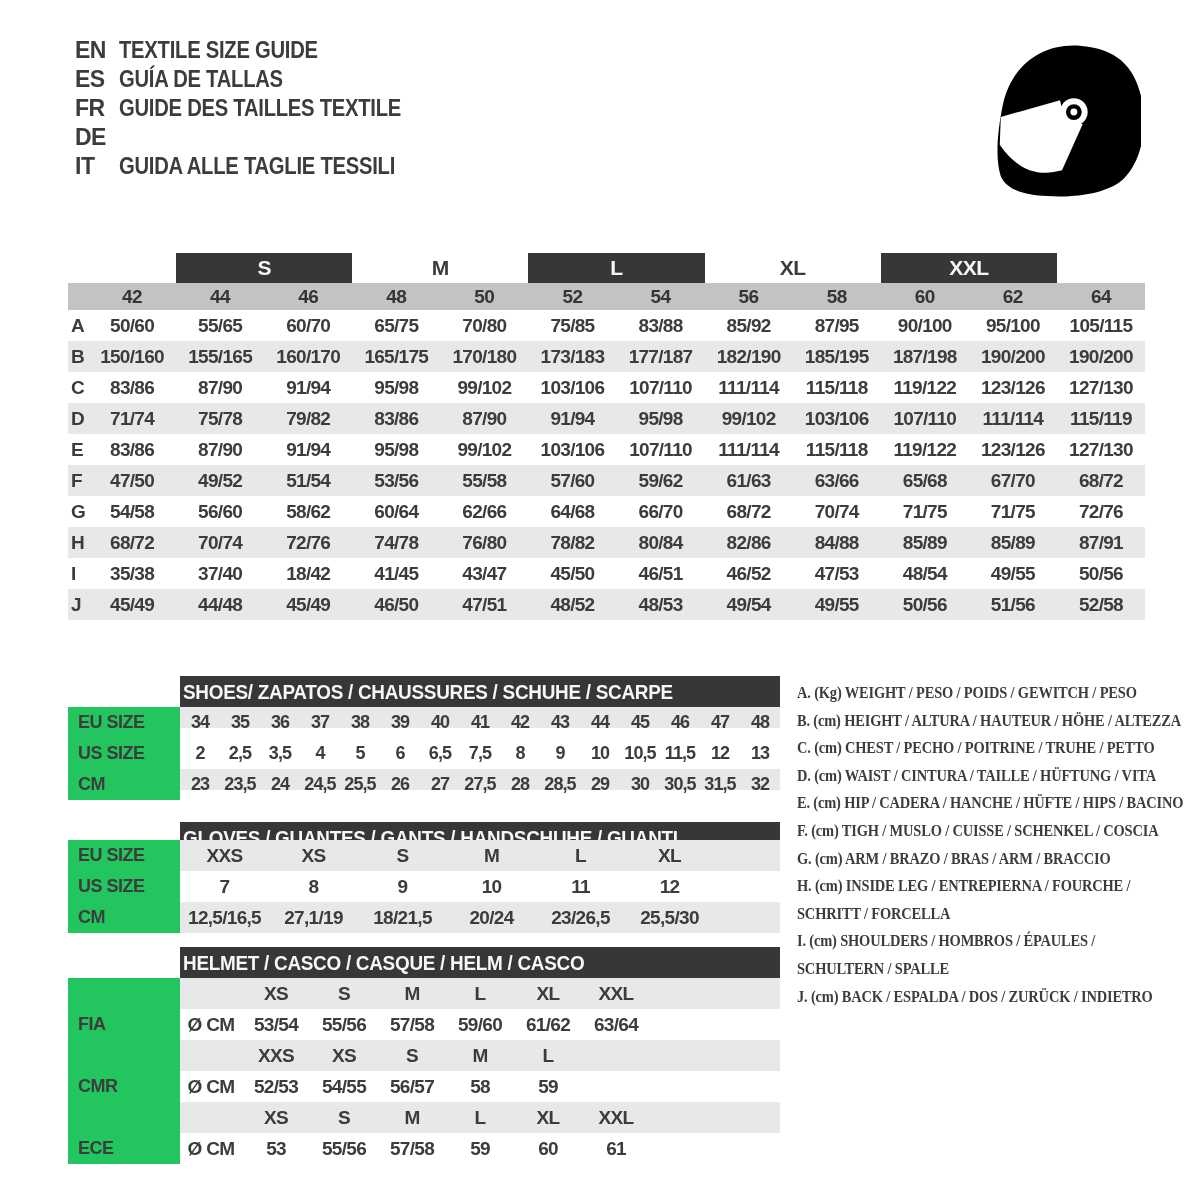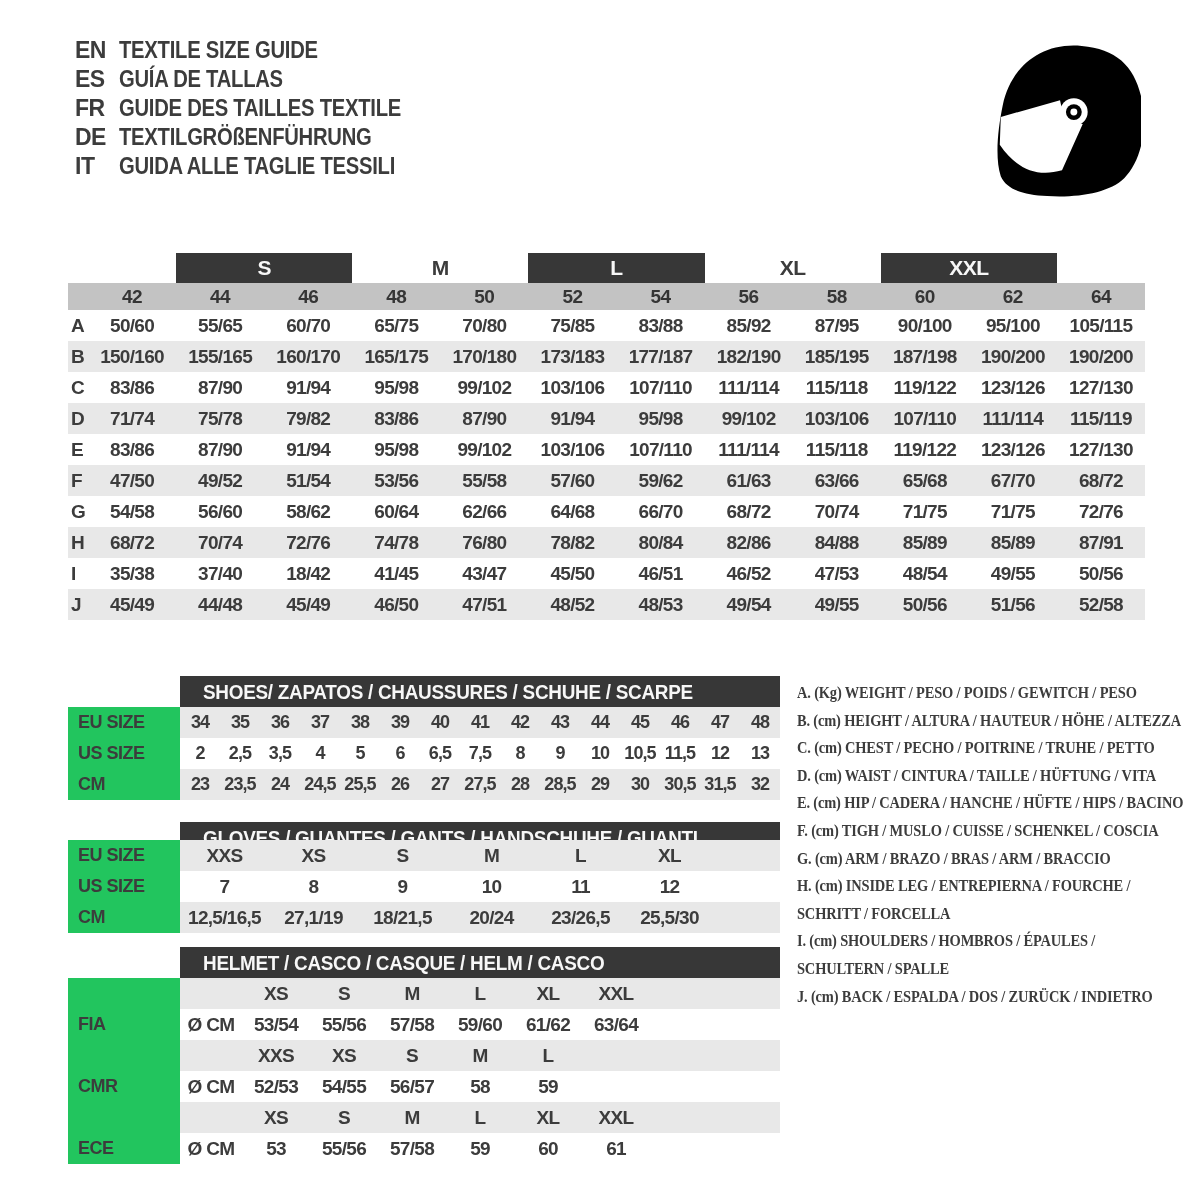--- a/index.html
+++ b/index.html
@@ -24,31 +24,31 @@
   .gcell{height:30px;line-height:30px;text-align:center;font-size:21px;letter-spacing:-0.5px;}
   .gcell.boxed{background:#373737;color:#f7f7f7;}
   .brow{height:27px;background:#c3c3c3;}
   .bcell{height:27px;line-height:27px;text-align:center;font-size:19px;letter-spacing:-0.5px;color:#353535;}
   .mrow{height:31px;}
   .mrow.grey{background:#e8e8e8;}
   .mletter{height:31px;line-height:31px;text-align:left;padding-left:3px;font-size:19px;}
   .mcell{height:31px;line-height:31px;text-align:center;font-size:19px;letter-spacing:-0.7px;white-space:nowrap;}
 
   
-  .bar{background:#373737;color:#f7f7f7;height:31px;line-height:31px;width:600px;padding-left:23px;box-sizing:border-box;font-size:21px;}
+  .bar{background:#373737;color:#f7f7f7;height:31px;line-height:31px;width:600px;padding-left:3px;box-sizing:border-box;font-size:21px;}
   .bar span{display:inline-block;transform:scaleX(0.9);transform-origin:0 50%;white-space:nowrap;letter-spacing:-0.3px;}
   .bar-shoes{left:180px;top:676px;}
   .bar-gloves{left:180px;top:822px;}
   .bar-helmet{left:180px;top:947px;}
 
   
   #shoes-table{left:68px;top:707px;width:712px;}
   .srow{display:grid;grid-template-columns:112px repeat(15,40px);height:31px;}
   .srow.grey > div:not(.lbl){background:#e8e8e8;}
-  .scell{height:31px;line-height:31px;text-align:center;font-size:18px;letter-spacing:-0.9px;white-space:nowrap;}
+  .scell{height:21px;line-height:31px;text-align:center;font-size:18px;letter-spacing:-0.9px;white-space:nowrap;}
 
   
   #gloves-table{left:68px;top:840px;width:712px;}
   .vrow{display:grid;grid-template-columns:112px repeat(6,89px) 1fr;height:31px;}
   .vrow.grey > div:not(.lbl){background:#e8e8e8;}
   .vcell{height:31px;line-height:31px;text-align:center;font-size:19px;letter-spacing:-0.7px;white-space:nowrap;}
 
   
   #helmet-table{left:68px;top:978px;width:712px;}
   .hrow{display:grid;grid-template-columns:112px 62px repeat(6,68px) 1fr;height:31px;}
@@ -74,21 +74,20 @@
     <div class="lang-row">
       <div class="lang-code">ES</div>
       <div><span class="lang-title">GUÍA DE TALLAS</span></div>
     </div>
     <div class="lang-row">
       <div class="lang-code">FR</div>
       <div><span class="lang-title">GUIDE DES TAILLES TEXTILE</span></div>
     </div>
     <div class="lang-row">
       <div class="lang-code">DE</div>
-      <div><span class="lang-title">TEXTILGRÖßENFÜHRUNG</span></div>
     </div>
     <div class="lang-row">
       <div class="lang-code">IT</div>
       <div><span class="lang-title">GUIDA ALLE TAGLIE TESSILI</span></div>
     </div>
   </div>
 
 <div class="abs helmet-ico">
   <svg viewBox="0 0 160 160" xmlns="http://www.w3.org/2000/svg">
     <path d="M 100 8 C 58 4 28 30 20 68 C 15 92 12 122 18 140 C 24 154 42 159 65 160 C 95 162 128 157 143 142 C 158 127 166 98 162 70 C 157 32 138 11 100 8 Z" fill="#000000"></path>

